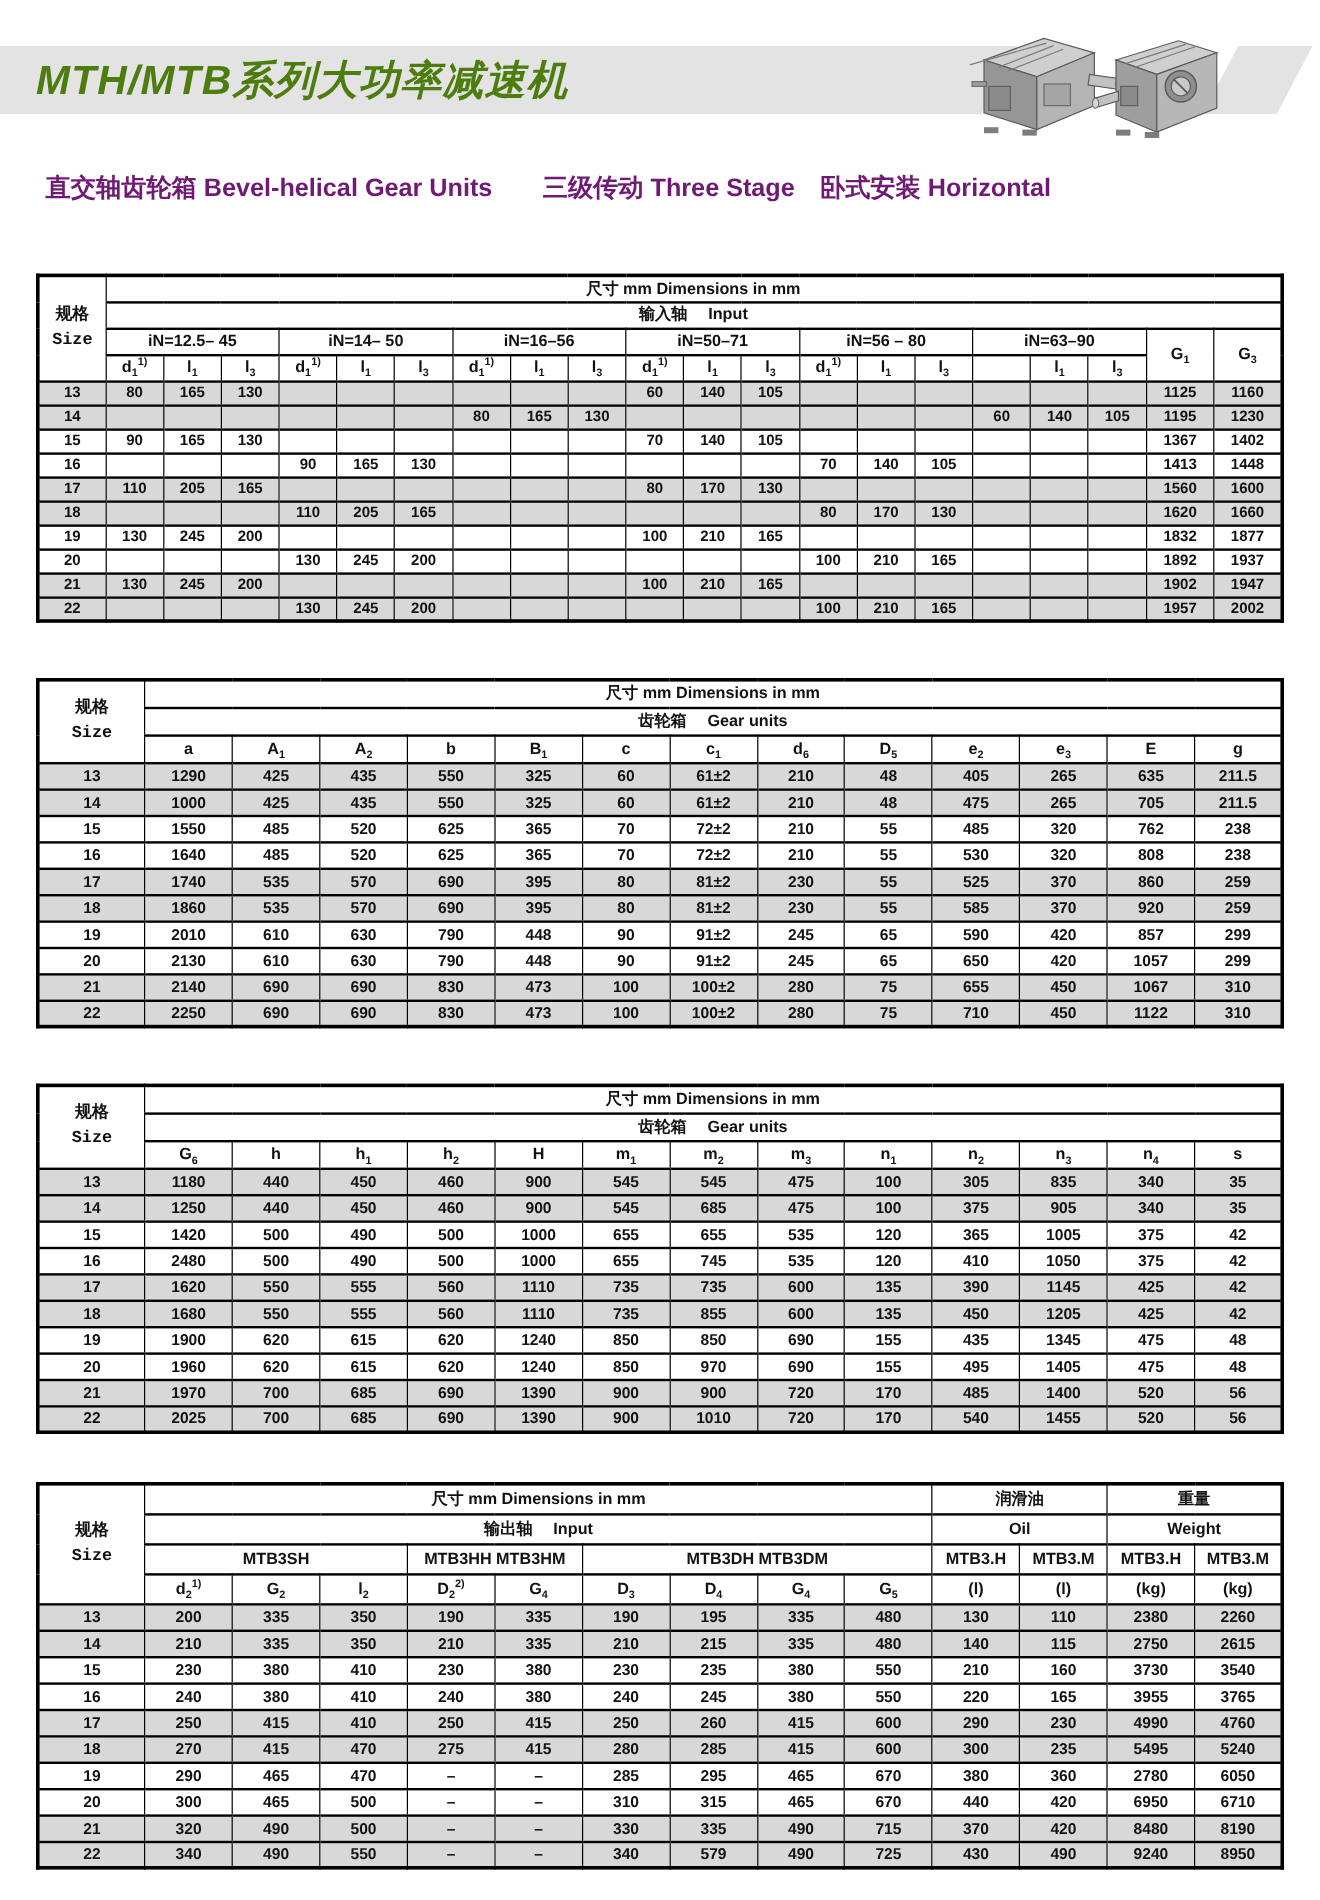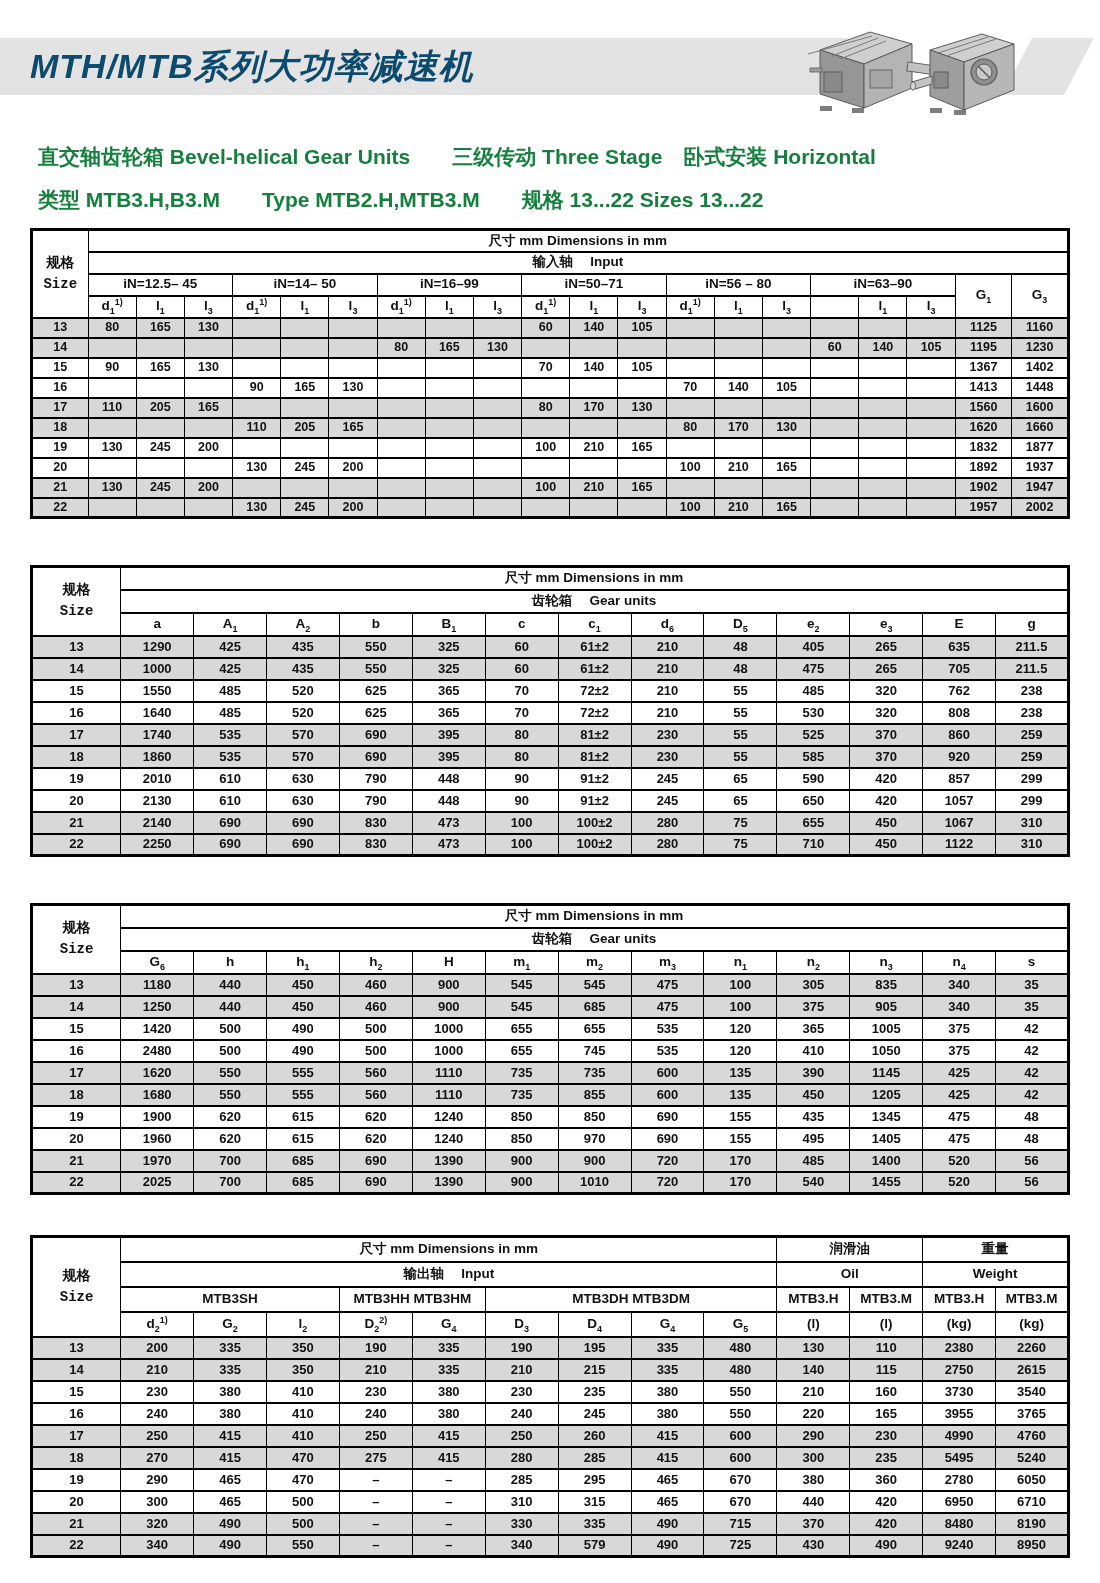--- a/index.html
+++ b/index.html
@@ -2,28 +2,28 @@
 <html><head>
 <meta charset="utf-8">
 <style>
   * { margin:0; padding:0; box-sizing:border-box; }
   body { background:#ffffff; font-family:"Liberation Sans","DejaVu Sans",sans-serif; color:#111; }
   .page { position:relative; width:1100px; height:1583px; background:#fff; overflow:hidden; }
 
   
   .banner { position:absolute; top:38px; left:0; width:848px; height:57px; background:#e3e3e3;
             clip-path:polygon(0 0,100% 0,calc(100% - 30px) 100%,0 100%); display:flex; align-items:center; }
-  .banner-title { font-size:34px; font-weight:bold; font-style:italic; color:#0c4a6e;
+  .banner-title { font-size:34px; font-weight:bold; font-style:italic; color:#4d7c0f;
                   padding-left:30px; letter-spacing:1px; white-space:nowrap; }
   .banner-right { position:absolute; top:38px; left:1002px; width:92px; height:57px; background:#e3e3e3;
                   clip-path:polygon(30px 0,100% 0,calc(100% - 30px) 100%,0 100%); }
   .gear-art { position:absolute; top:16px; left:808px; width:210px; height:104px; }
 
   
-  .subtitle { position:absolute; left:38px; top:146px; font-weight:bold; color:#15803d; }
+  .subtitle { position:absolute; left:38px; top:146px; font-weight:bold; color:#701a75; }
   .subtitle div { font-size:21px; line-height:1.0; margin-bottom:22px; white-space:nowrap; }
 
   
   .tbl-host { position:absolute; left:30px; width:1040px; }
   #t1 { top:228px; } #t2 { top:565px; } #t3 { top:903px; } #t4 { top:1235px; }
 
   table { border-collapse:collapse; width:100%; table-layout:fixed; border:3px solid #000; }
   th, td { border:2px solid #000; border-left-width:1px; border-right-width:1px;
            text-align:center; vertical-align:middle; padding:0; line-height:1.05;
            font-weight:bold; overflow:hidden; white-space:nowrap; }
@@ -75,21 +75,20 @@
       <rect x="22" y="52" width="14" height="16" fill="#8a8a8a" stroke="#5f5f5f" stroke-width="1"></rect>
       <polygon points="0,62 20,56 20,64 0,70" fill="#c2c2c2" stroke="#5a5a5a" stroke-width="1"></polygon>
       <ellipse cx="1" cy="66" rx="2.5" ry="4" fill="#d8d8d8" stroke="#5a5a5a" stroke-width="0.8"></ellipse>
       <rect x="18" y="88" width="12" height="5" fill="#7d7d7d"></rect>
       <rect x="42" y="90" width="12" height="5" fill="#7d7d7d"></rect>
     </g>
   </svg>
 
   <div class="subtitle">
     <div>直交轴齿轮箱 Bevel-helical Gear Units　　三级传动 Three Stage　卧式安装 Horizontal</div>
-    <div>类型 MTB3.H,B3.M　　Type MTB2.H,MTB3.M　　规格 13...22 Sizes 13...22</div>
   </div>
 
   <div id="t1" class="tbl-host">
       <table>
         <colgroup>
           <col style="width: 5.4%;">
           <col style="width: 4.6%;">
           <col style="width: 4.6%;">
           <col style="width: 4.6%;">
           <col style="width: 4.6%;">
@@ -114,21 +113,21 @@
           <tr>
             <th rowspan="4" class="size-head">规格<br>Size</th>
             <th colspan="20">尺寸 mm  Dimensions in mm</th>
           </tr>
           <tr>
             <th colspan="20">输入轴　 Input</th>
           </tr>
           <tr>
             <th colspan="3">iN=12.5– 45</th>
             <th colspan="3">iN=14– 50</th>
-            <th colspan="3">iN=16–99</th>
+            <th colspan="3">iN=16–56</th>
             <th colspan="3">iN=50–71</th>
             <th colspan="3">iN=56 – 80</th>
             <th colspan="3">iN=63–90</th>
             <th rowspan="2">G<sub>1</sub></th>
             <th rowspan="2">G<sub>3</sub></th>
           </tr>
           <tr>
             <th>d<sub>1</sub><sup>1)</sup></th>
             <th>l<sub>1</sub></th>
             <th>l<sub>3</sub></th>

